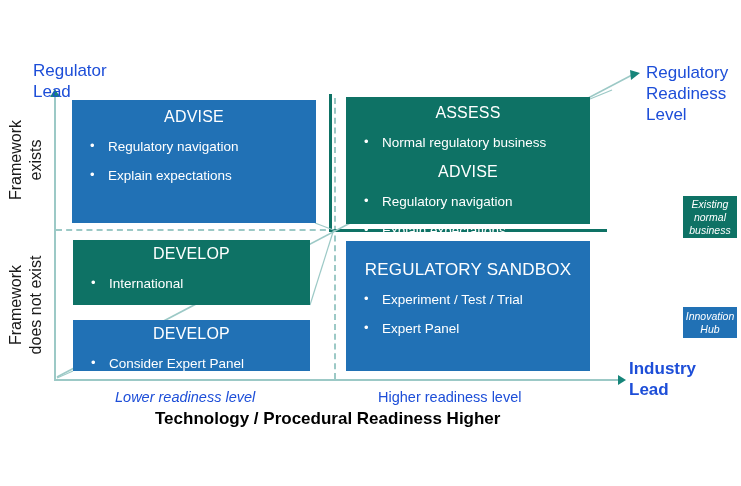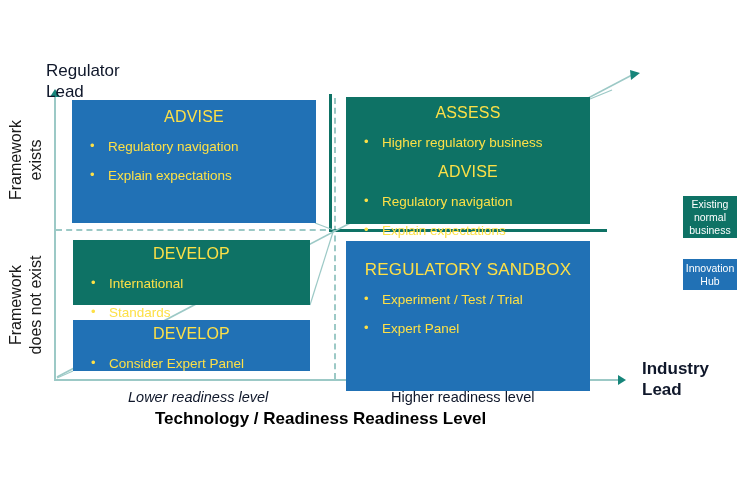--- a/index.html
+++ b/index.html
@@ -13,21 +13,21 @@
     height: 486px;
     background: #ffffff;
     font-family: "Liberation Sans", sans-serif;
     overflow: hidden;
   }
 
   
   .box {
     position: absolute;
     box-sizing: border-box;
-    color: #fde047;
+    color: #ffffff;
     padding: 6px 10px 6px 10px;
   }
   .box.blue { background: #2171B5; }
   .box.teal { background: #0E7265; }
 
   .box-title {
     text-align: center;
     font-size: 16px;
     line-height: 21px;
     letter-spacing: 0.2px;
@@ -89,25 +89,24 @@
     background: #0E7265;
   }
   .frame-h {
     position: absolute;
     background: #0E7265;
   }
 
   
   .cap {
     position: absolute;
-    color: #0f172a;
+    color: #1d4ed8;
     font-size: 17px;
     line-height: 21px;
     white-space: pre-line;
-    margin-left: 13px;
   }
   .cap.small {
     font-size: 14.5px;
     line-height: 18px;
   }
   .cap-rot {
     position: absolute;
     color: #1A1A1A;
     font-size: 16px;
     line-height: 20px;
@@ -129,23 +128,24 @@
     position: absolute;
     box-sizing: border-box;
     color: #ffffff;
     font-size: 10.5px;
     line-height: 13px;
     text-align: center;
     display: flex;
     align-items: center;
     justify-content: center;
     padding: 2px;
+    font-style: italic;
   }
   .legend-item.teal { background: #0E7265; }
-  .legend-item.blue { background: #2171B5; }
+  .legend-item.blue { background: #2171B5; margin-top: 48px; }
 
   
   .diagonal-svg {
     position: absolute;
     left: 0; top: 0;
     width: 741px; height: 486px;
     pointer-events: none;
   }
 </style>
 </head>
@@ -181,21 +181,21 @@
     <div class="box-title">ADVISE</div>
     <ul>
       <li>Regulatory navigation</li>
       <li>Explain expectations</li>
     </ul>
   </div>
 
   <div class="box teal" style="left:346px; top:97px; width:244px; height:127px; padding-top:5px;">
     <div class="box-title">ASSESS</div>
     <ul>
-      <li>Higher regulatory business</li>
+      <li>Normal regulatory business</li>
     </ul>
     <div class="box-title" style="margin-top:9px;">ADVISE</div>
     <ul>
       <li>Regulatory navigation</li>
       <li>Explain expectations</li>
     </ul>
   </div>
 
   <div class="box teal" style="left:73px; top:240px; width:237px; height:65px; padding-top:3px;">
     <div class="box-title">DEVELOP</div>
@@ -205,46 +205,49 @@
     </ul>
   </div>
 
   <div class="box blue" style="left:73px; top:320px; width:237px; height:51px; padding-top:3px;">
     <div class="box-title">DEVELOP</div>
     <ul>
       <li>Consider Expert Panel</li>
     </ul>
   </div>
 
-  <div class="box blue" style="left:346px; top:241px; width:244px; height:150px; padding-top:18px;">
+  <div class="box blue" style="left:346px; top:241px; width:244px; height:130px; padding-top:18px;">
     <div class="box-title" style="font-size:17px;">REGULATORY SANDBOX</div>
     <ul>
       <li>Experiment / Test / Trial</li>
       <li>Expert Panel</li>
     </ul>
   </div>
 
   <div class="cap" style="left:33px; top:60px;">Regulator
 Lead</div>
 
   <div class="cap" style="left:629px; top:358px;font-weight:bold;">Industry
 Lead</div>
 
+  <div class="cap" style="left:646px; top:62px;">Regulatory
+Readiness
+Level</div>
 
   <div class="cap-rot" style="left:6px; top:225px; width:130px;">Framework
 exists</div>
 
   <div class="cap-rot" style="left:6px; top:375px; width:140px;">Framework
 does not exist</div>
 
   <div class="cap small" style="left:115px; top:388px;font-style:italic;">Lower readiness level</div>
 
   <div class="cap small" style="left:378px; top:388px;">Higher readiness level</div>
 
-  <div class="axis-title" style="left:155px; top:409px;">Technology / Readiness Readiness Level</div>
+  <div class="axis-title" style="left:155px; top:409px;">Technology / Procedural Readiness Higher</div>
 
   <div class="legend-item teal" style="left:683px; top:196px; width:54px; height:42px; white-space:pre-line;">Existing
 normal
 business</div>
 
   <div class="legend-item blue" style="left:683px; top:259px; width:54px; height:31px; white-space:pre-line;">Innovation
 Hub</div>
 
 </div>
 

